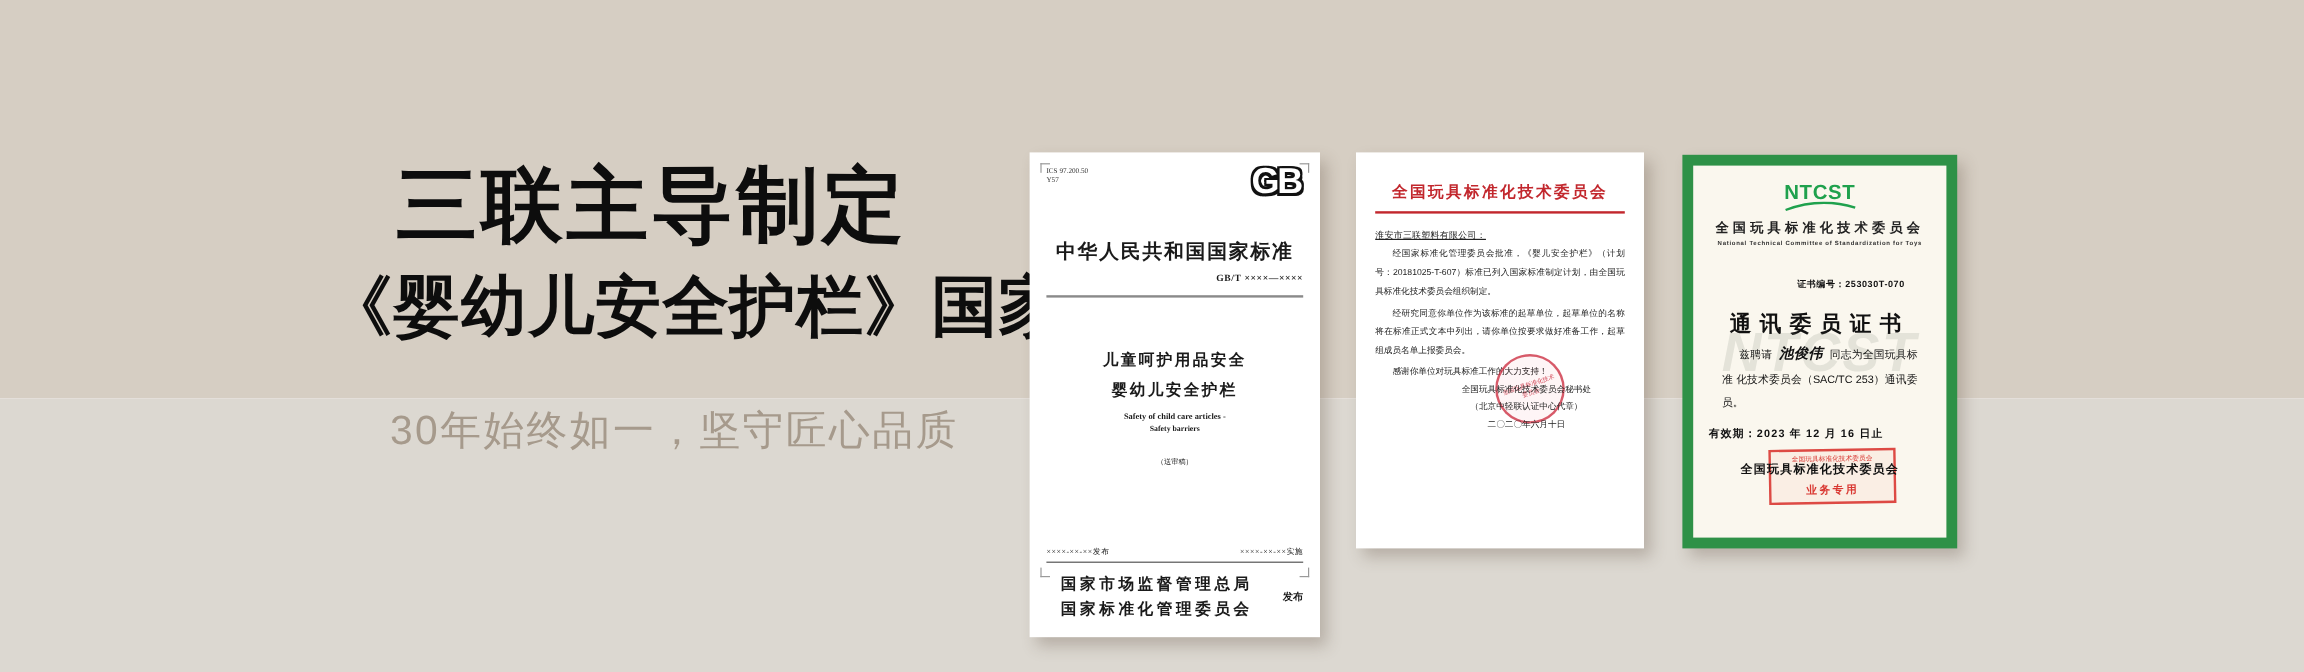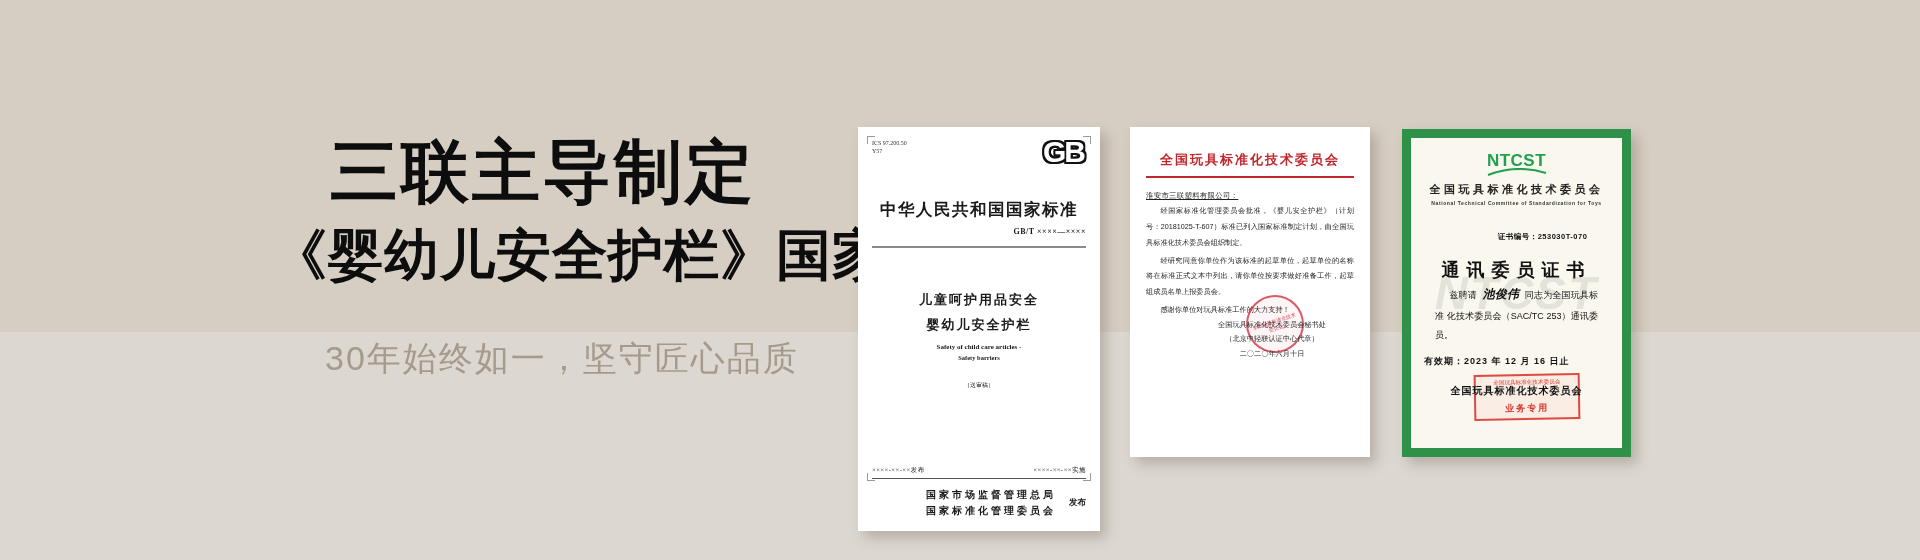--- a/index.html
+++ b/index.html
@@ -29,21 +29,21 @@
   .d1-rule { margin-top:10px; height:2px; background:#8a8a8a; }
   .d1-subject { margin-top:40px; text-align:center; }
   .d1-s1, .d1-s2 { font-size:13px; font-weight:700; letter-spacing:2px; line-height:1.9; }
   .d1-en1 { font-size:7px; font-weight:700; margin-top:6px; }
   .d1-en2 { font-size:6.5px; font-weight:700; margin-top:3px; }
   .d1-draft { font-size:6px; margin-top:20px; color:#222; }
   .d1-bottom { position:absolute; left:14px; right:14px; bottom:12px; }
   .d1-dates { display:flex; justify-content:space-between; font-size:6.5px; letter-spacing:.5px; }
   .d1-rule2 { margin-top:3px; height:1.5px; background:#555; }
   .d1-issuer { position:relative; margin-top:8px; padding-right:30px; }
-  .d1-iss-line { text-align:right; font-size:10px; font-weight:700; letter-spacing:3px; line-height:1.6; white-space:nowrap; }
+  .d1-iss-line { text-align:center; font-size:13px; font-weight:700; letter-spacing:3px; line-height:1.6; white-space:nowrap; }
   .d1-publish { position:absolute; right:0; top:50%; transform:translateY(-50%); font-size:8.5px; font-weight:700; }
   .mark { position:absolute; width:8px; height:8px; border-color:#9a9a9a; border-style:solid; border-width:0; }
   .mark.tl { left:9px;  top:9px;  border-left-width:1px; border-top-width:1px; }
   .mark.tr { right:9px; top:9px;  border-right-width:1px; border-top-width:1px; }
   .mark.bl { left:9px;  bottom:50px; border-left-width:1px; border-bottom-width:1px; }
   .mark.br { right:9px; bottom:50px; border-right-width:1px; border-bottom-width:1px; }
 
   
   .doc2 { left:1130px; top:127px; width:240px; height:330px; background:#fff; padding:14px 16px; color:#222; }
   .d2-title { text-align:center; font-size:13px; font-weight:700; letter-spacing:2px; color:#c2272d; margin-top:10px; white-space:nowrap; font-family:"Liberation Serif", serif; }

